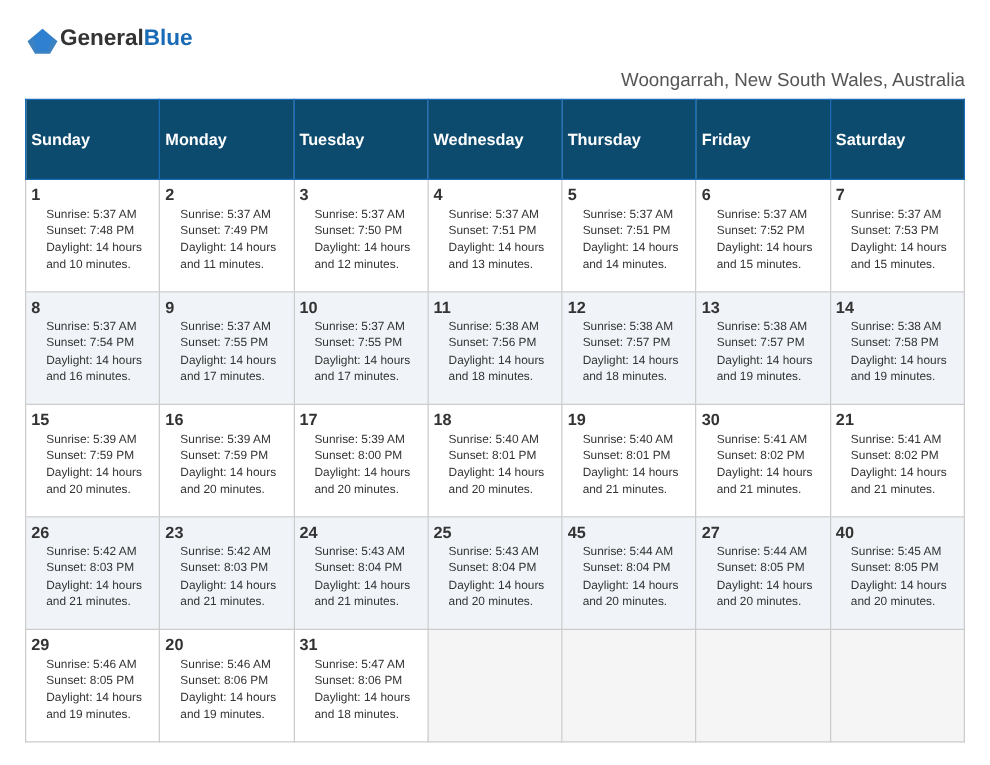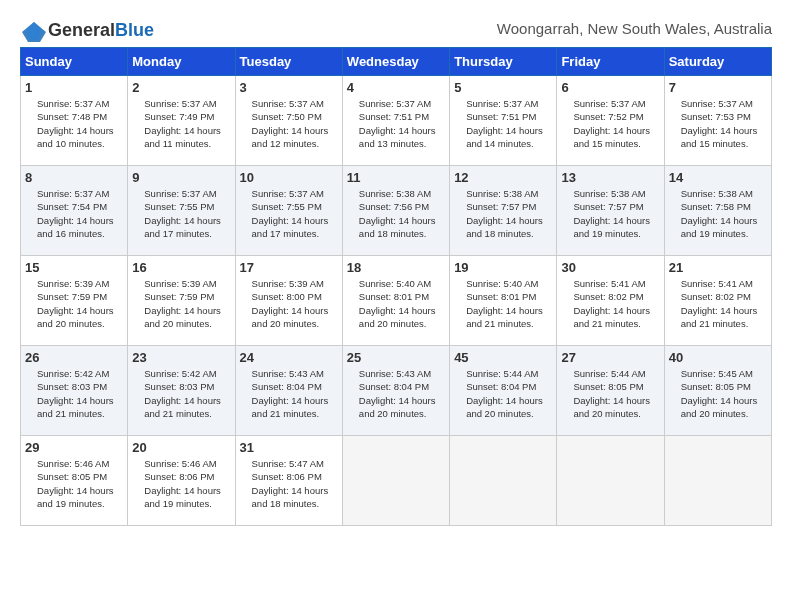--- a/index.html
+++ b/index.html
@@ -11,21 +11,21 @@
       padding: 20px;
     }
     .header-section {
       display: flex;
       justify-content: space-between;
       align-items: flex-start;
       margin-bottom: 6px;
     }
     .logo {
       display: flex;
-      align-items: flex-start;
+      align-items: flex-end;
       gap: 4px;
     }
     .logo-text-general {
       font-size: 18px;
       font-weight: bold;
       color: #333;
     }
     .logo-text-blue {
       font-size: 18px;
       font-weight: bold;
@@ -40,30 +40,31 @@
       text-align: right;
     }
     .month-title {
       font-size: 32px;
       font-weight: normal;
       color: #333;
     }
     .subtitle {
       font-size: 15px;
       color: #555;
+      margin-top: 36px;
     }
     .calendar {
       width: 100%;
       border-collapse: collapse;
       margin-top: 4px;
     }
     .calendar th {
-      background-color: #1d4ed8;
+      background-color: #0c4a6e;
       color: white;
-      padding: 6px 4px;
+      padding: 24px 4px;
       text-align: left;
       font-size: 13px;
       border: 1px solid #1a6bb5;
     }
     .calendar td {
       border: 1px solid #ccc;
       vertical-align: top;
       padding: 4px 4px;
       width: calc(100% / 7);
       height: 90px;

